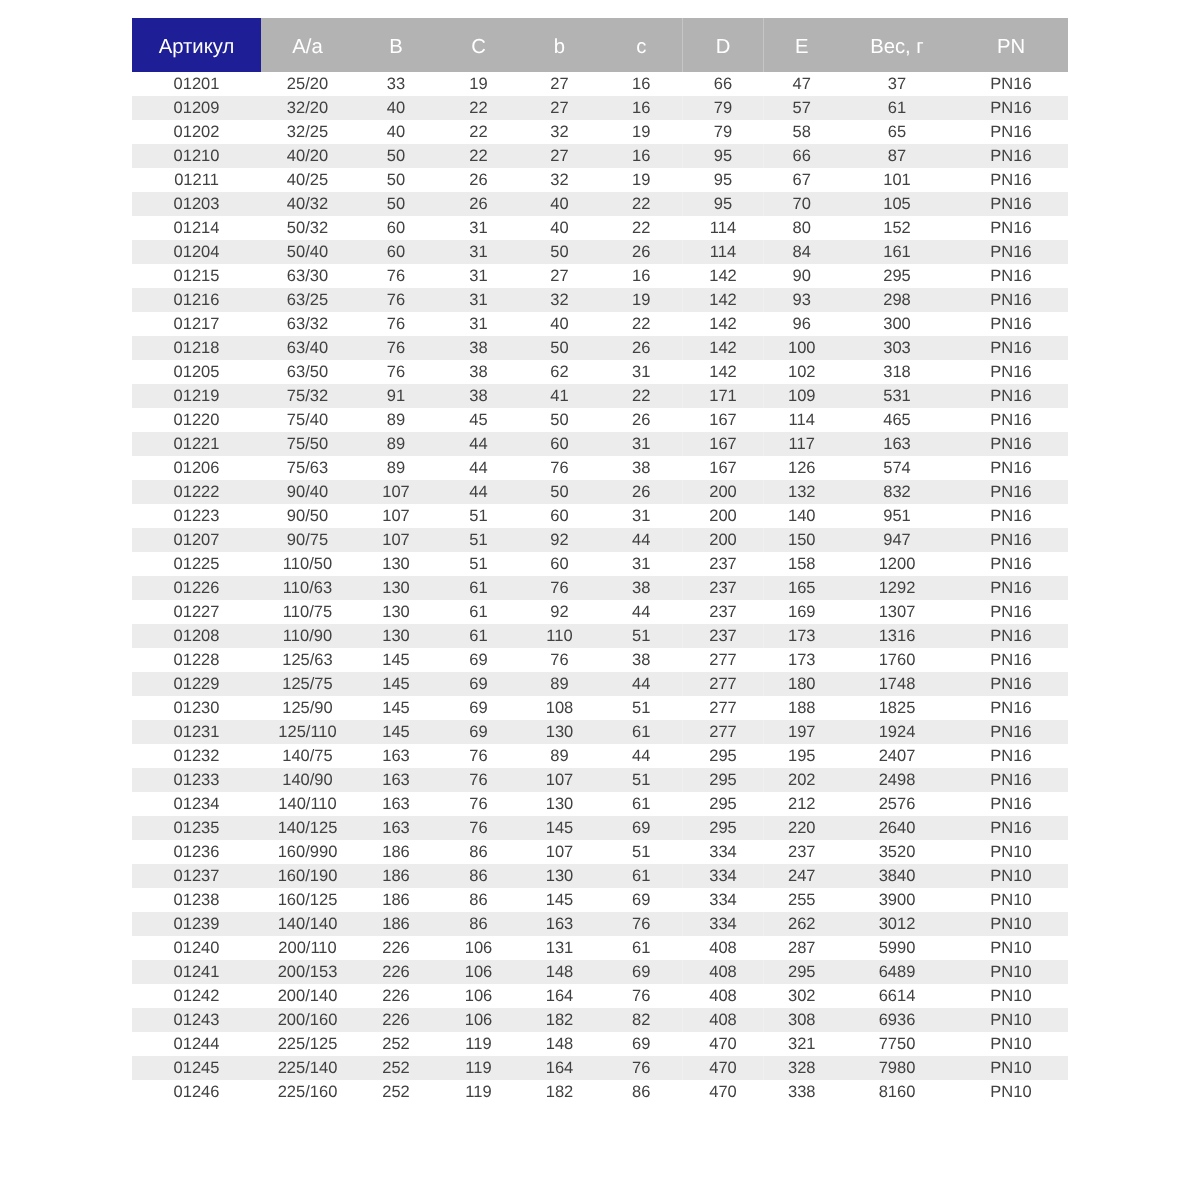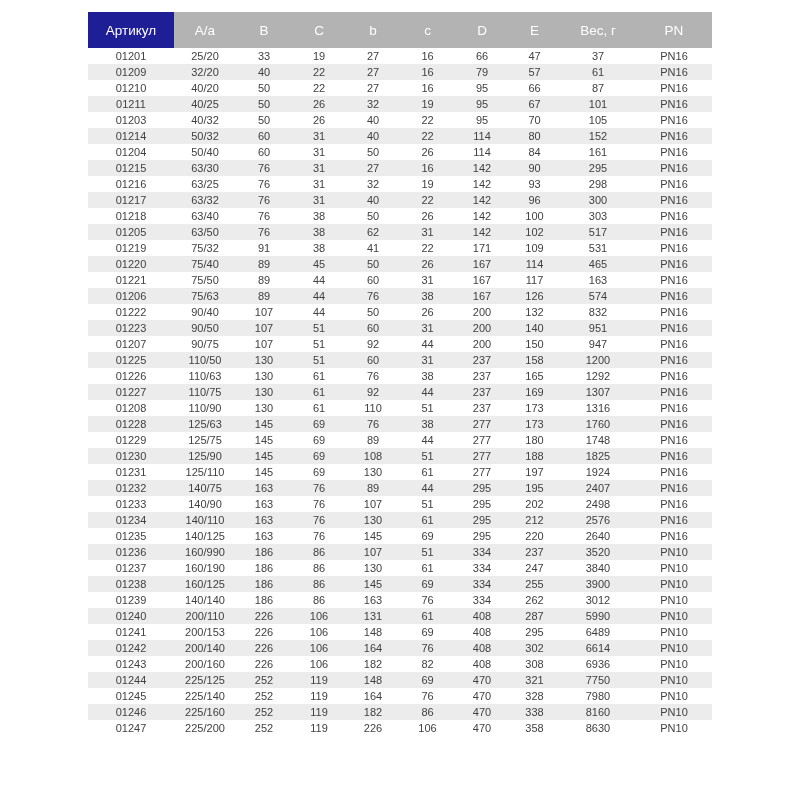--- a/index.html
+++ b/index.html
@@ -116,20 +116,32 @@
             <td>40</td>
             <td>22</td>
             <td>27</td>
             <td>16</td>
             <td>79</td>
             <td>57</td>
             <td>61</td>
             <td>PN16</td>
           </tr>
           <tr>
+            <td>01202</td>
+            <td>32/25</td>
+            <td>40</td>
+            <td>22</td>
+            <td>32</td>
+            <td>19</td>
+            <td>79</td>
+            <td>58</td>
+            <td>65</td>
+            <td>PN16</td>
+          </tr>
+          <tr>
             <td>01210</td>
             <td>40/20</td>
             <td>50</td>
             <td>22</td>
             <td>27</td>
             <td>16</td>
             <td>95</td>
             <td>66</td>
             <td>87</td>
             <td>PN16</td>
@@ -232,21 +244,21 @@
           </tr>
           <tr>
             <td>01205</td>
             <td>63/50</td>
             <td>76</td>
             <td>38</td>
             <td>62</td>
             <td>31</td>
             <td>142</td>
             <td>102</td>
-            <td>517</td>
+            <td>318</td>
             <td>PN16</td>
           </tr>
           <tr>
             <td>01219</td>
             <td>75/32</td>
             <td>91</td>
             <td>38</td>
             <td>41</td>
             <td>22</td>
             <td>171</td>
@@ -595,28 +607,16 @@
             <td>225/160</td>
             <td>252</td>
             <td>119</td>
             <td>182</td>
             <td>86</td>
             <td>470</td>
             <td>338</td>
             <td>8160</td>
             <td>PN10</td>
           </tr>
-          <tr>
-            <td>01247</td>
-            <td>225/200</td>
-            <td>252</td>
-            <td>119</td>
-            <td>226</td>
-            <td>106</td>
-            <td>470</td>
-            <td>358</td>
-            <td>8630</td>
-            <td>PN10</td>
-          </tr>
         </tbody>
     </table>
   </div>
 </div>
 
 </body></html>

